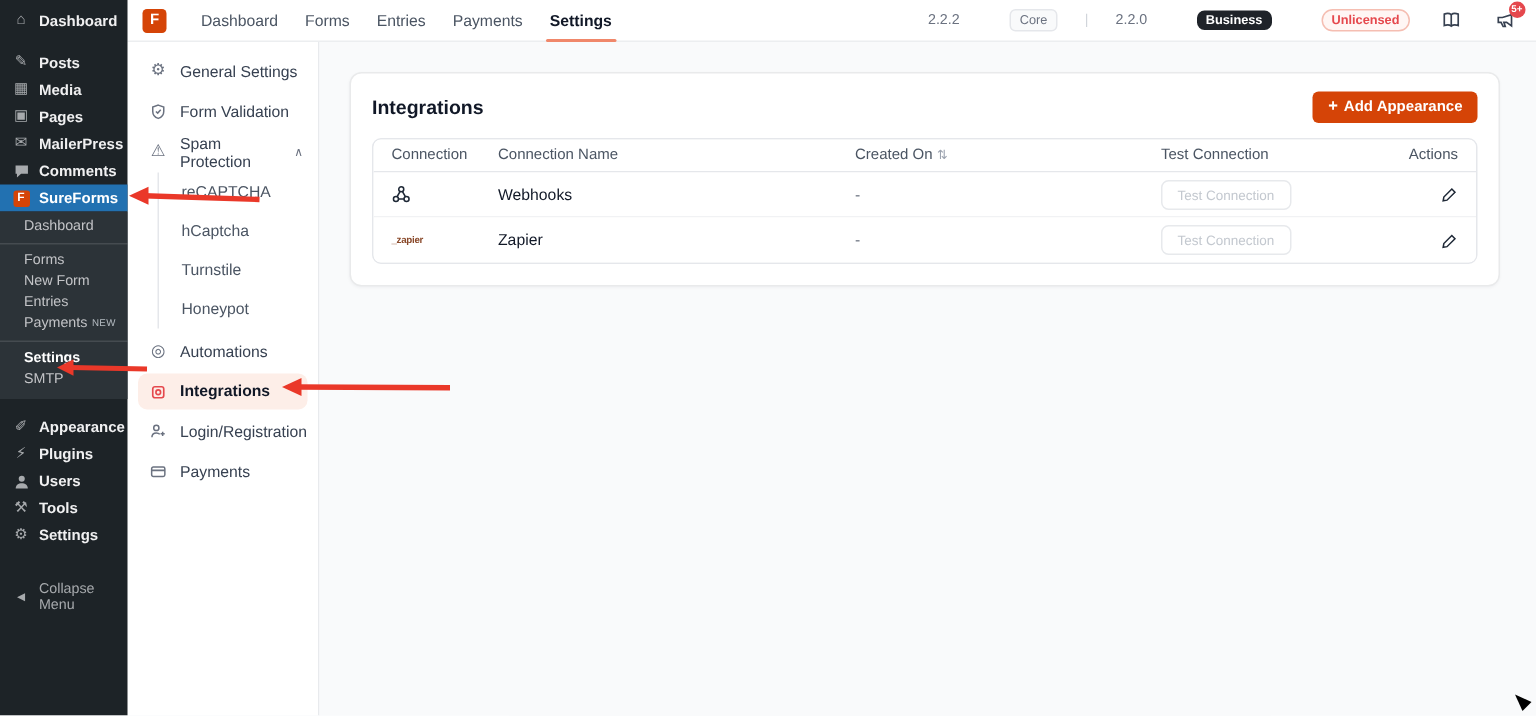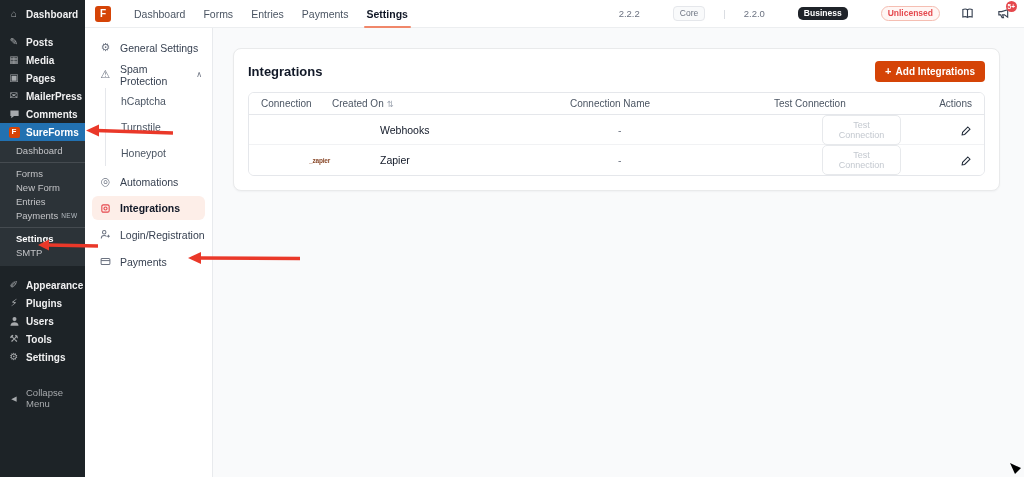--- a/index.html
+++ b/index.html
@@ -85,21 +85,21 @@
   .add-btn .plus { font-size:11px; font-weight:700; line-height:1; }
   .tbl { margin-top:10px; border:1px solid #e5e7eb; border-radius:6px; overflow:hidden; }
   .trow { display:grid; grid-template-columns:48px 215px 181px 1fr 48px;
     align-items:center; padding:0 12px;gap:23px; }
   .thead { height:22px; background:#fff; border-bottom:1px solid #e5e7eb; }
   .th { font-size:10px; color:#4b5563; font-weight:500; display:flex; align-items:center; gap:3px; }
   .th.actions, .td.actions { justify-content:flex-end; text-align:left; }
   .sort-ico { font-size:8.5px; color:#9ca3af; cursor:pointer; }
   .tr { height:30px; border-bottom:1px solid #f1f2f4; background:#fff; }
   .tr:last-child { border-bottom:none; }
-  .td { font-size:10.5px; color:#111827; display:flex; align-items:center;margin-left:48px; }
+  .td { font-size:10.5px; color:#111827; display:flex; align-items:center; }
   .td.name { font-weight:500; }
   .td.created { color:#6b7280; }
   .test-btn { border:1px solid #e7e9ec; background:#fff; color:#c3c8cf; font-size:9px;
     padding:4px 10px; border-radius:5px; cursor:pointer; font-family:inherit; }
   .pencil { color:#1f2937; cursor:pointer; display:inline-flex; }
   .zap-logo { font-size:6.5px; font-weight:700; color:#8a4a2b; letter-spacing:-.2px; }
 
   
   .arrow-svg { position:absolute; z-index:5; pointer-events:none; }
   .cursor-svg { position:absolute; right:2px; bottom:2px; z-index:6; }
@@ -232,25 +232,35 @@
     </div>
 
     <div class="app-body">
 
       <div class="set-sidebar">
         <div class="set-item">
           <span class="sico">⚙</span>
           <span>General Settings</span>
         </div>
         <div class="set-item">
+          <span class="sico">
+            <svg class="mini" viewBox="0 0 12 12" fill="none" stroke="#6b7280" stroke-width="1.1">
+              <path d="M6 1.2 10 2.6v3.2c0 2.6-1.8 4.3-4 5-2.2-.7-4-2.4-4-5V2.6z"></path>
+                <path d="M4.3 5.8 5.6 7l2.2-2.4"></path>
+            </svg>
+          </span>
+          <span>Form Validation</span>
+        </div>
+        <div class="set-item">
           <span class="sico">⚠</span>
           <span>Spam Protection</span>
           <span class="chev">∧</span>
         </div>
         <div class="sub-group">
+          <div class="sub-item">reCAPTCHA</div>
           <div class="sub-item">hCaptcha</div>
           <div class="sub-item">Turnstile</div>
           <div class="sub-item">Honeypot</div>
         </div>
         <div class="set-item" style="margin-top:2px;">
           <span class="sico">◎</span>
           <span>Automations</span>
         </div>
         <div class="set-item active-pill">
           <span class="sico">
@@ -281,32 +291,32 @@
           <span>Payments</span>
         </div>
       </div>
 
       <div class="content">
         <div class="card">
           <div class="card-head">
             <div class="card-title">Integrations</div>
             <button class="add-btn">
               <span class="plus">+</span>
-              <span>Add Integrations</span>
+              <span>Add Appearance</span>
             </button>
           </div>
 
           <div class="tbl">
             <div class="trow thead">
               <div class="th">Connection</div>
+              <div class="th">Connection Name</div>
               <div class="th">
                 <span>Created On</span>
                 <span class="sort-ico">⇅</span>
               </div>
-              <div class="th">Connection Name</div>
               <div class="th">Test Connection</div>
               <div class="th actions">Actions</div>
             </div>
 
             <div class="trow tr">
               <div class="td">
                 <svg width="13" height="13" viewBox="0 0 14 14" fill="none" stroke="#1f2937" stroke-width="1.1">
                   <circle cx="7" cy="3.4" r="1.8"></circle>
                     <circle cx="3.2" cy="10.4" r="1.8"></circle>
                     <circle cx="10.8" cy="10.4" r="1.8"></circle>

